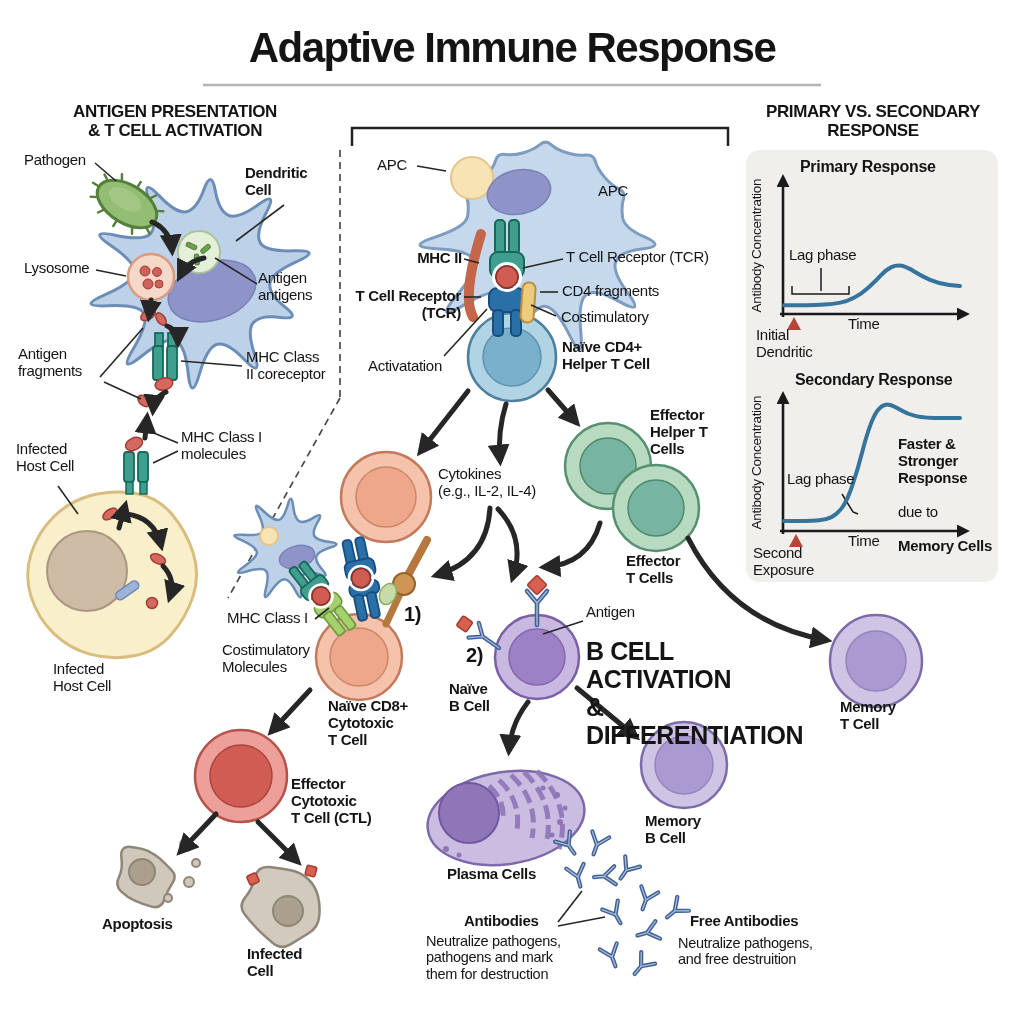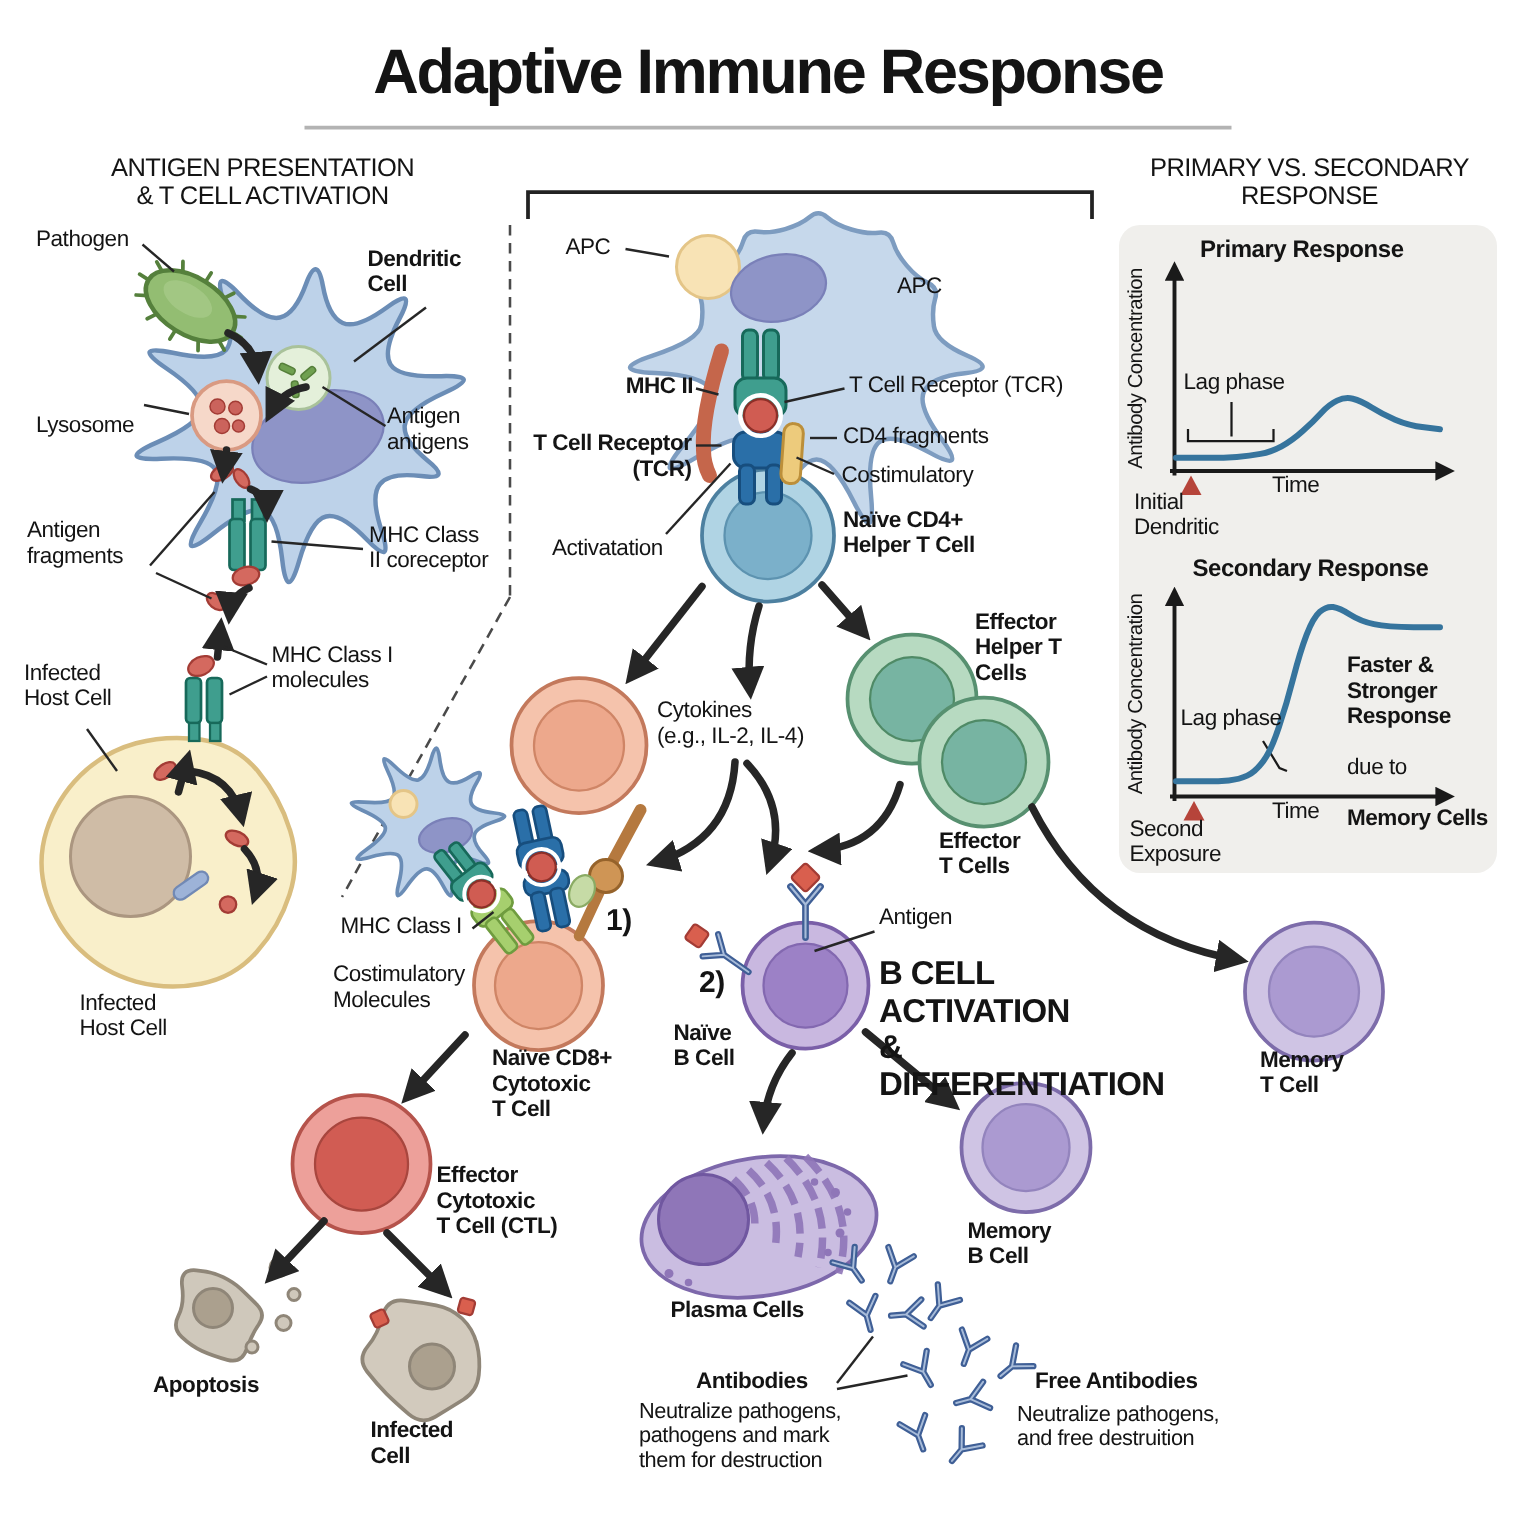--- a/index.html
+++ b/index.html
@@ -6,22 +6,22 @@
   #stage{position:relative;width:1024px;height:1024px;background:#fff;overflow:hidden;
          font-family:"Liberation Sans",sans-serif;color:#141414;}
   #art{position:absolute;left:0;top:0;}
   .lbl{position:absolute;font-size:15px;line-height:1.13;letter-spacing:-0.3px;
        white-space:pre-line;color:#141414;}
   .b{font-weight:700;}
   .c{text-align:left;}
   .r{text-align:right;font-weight:bold;}
   .sm{font-size:14.5px;}
   .h1{font-size:42px;font-weight:700;letter-spacing:-1.5px;text-align:center;line-height:1.05;}
-  .h2{font-size:17px;font-weight:400;letter-spacing:-0.4px;text-align:center;line-height:1.12;}
-  .big{font-size:22px;font-weight:700;letter-spacing:-0.4px;line-height:1.12;}
+  .h2{font-size:17px;font-weight:700;letter-spacing:-0.4px;text-align:center;line-height:1.12;}
+  .big{font-size:25px;font-weight:700;letter-spacing:-0.4px;line-height:1.12;}
   .stage-num{font-size:20px;font-weight:700;}
   .gtitle{font-size:16px;}
   .rot{transform:rotate(-90deg);font-size:13.5px;text-align:center;}
   .note span{display:block;}
 </style>
 </head>
 <body>
 
 <div id="stage">
 
@@ -368,21 +368,21 @@
 <div class="lbl h1" style="left:202px;top:26px;width:620px">Adaptive Immune Response</div>
 
 <div class="lbl h2" style="left:60px;top:102px;width:230px">ANTIGEN PRESENTATION
 &amp; T CELL ACTIVATION</div>
 <div class="lbl h2" style="left:756px;top:102px;width:234px">PRIMARY VS. SECONDARY
 RESPONSE</div>
 
 <div class="lbl" style="left:24px;top:152px;width:78px">Pathogen</div>
 <div class="lbl b c" style="left:245px;top:165px;width:82px">Dendritic
 Cell</div>
-<div class="lbl" style="left:24px;top:276px;width:85px">Lysosome</div>
+<div class="lbl" style="left:24px;top:260px;width:85px">Lysosome</div>
 <div class="lbl c" style="left:258px;top:270px;width:72px">Antigen
 antigens</div>
 <div class="lbl c" style="left:18px;top:346px;width:88px">Antigen
 fragments</div>
 <div class="lbl" style="left:246px;top:349px;width:98px">MHC Class
 II coreceptor</div>
 <div class="lbl" style="left:181px;top:429px;width:120px">MHC Class I
 molecules</div>
 <div class="lbl c" style="left:16px;top:441px;width:84px">Infected
 Host Cell</div>

